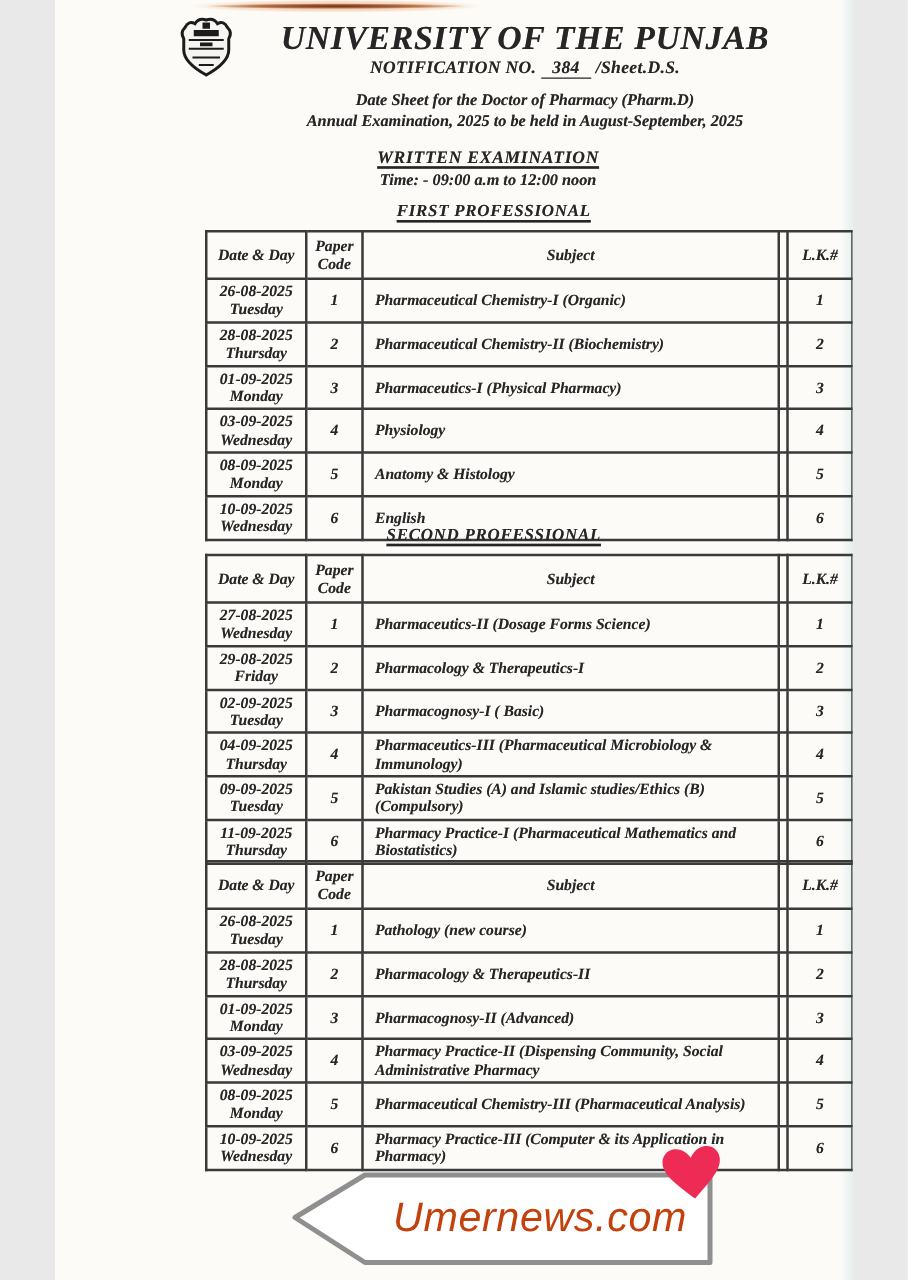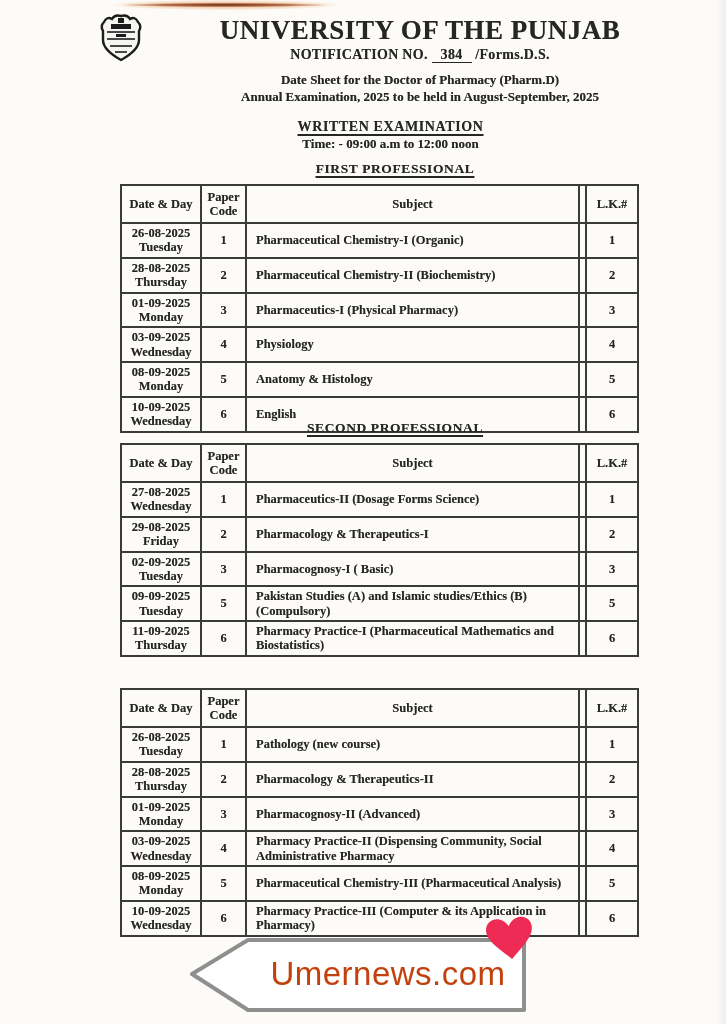--- a/index.html
+++ b/index.html
@@ -1,23 +1,24 @@
 <!DOCTYPE html>
 <html><head>
 <meta charset="utf-8">
 <style>
   html,body{margin:0;padding:0;background:#e9e9e9;}
   .page{
     position:relative;
-    width:726px;height:1024px;
+    width:638px;height:1024px;
     margin:0 auto;
     background:#fcfbf8;
     overflow:hidden;
     font-family:"Liberation Serif", serif;
     color:#262626;
+    font-style:italic;
   }
   
   .streak{
     position:absolute;left:80px;top:0;width:290px;height:11px;
     background:
       radial-gradient(ellipse 50% 28% at 50% 45%, rgba(90,35,10,.9), rgba(150,60,20,.65) 45%, rgba(200,110,45,.0) 72%),
       radial-gradient(ellipse 52% 60% at 50% 45%, rgba(225,130,55,.55), rgba(235,160,90,.25) 60%, rgba(240,180,110,0) 78%);
   }
   .edge-strip{
     position:absolute;top:0;right:0;bottom:0;width:9px;
@@ -108,21 +109,21 @@
       <rect x="24" y="6" width="6" height="5"></rect>
       <rect x="22" y="22" width="10" height="3"></rect>
     </g>
   </svg>
 
   <div class="header">
     <div class="title">UNIVERSITY OF THE PUNJAB</div>
     <div class="notification">
       <span>NOTIFICATION NO.</span>
       <span class="notif-no">384</span>
-      <span>/Forms.D.S.</span>
+      <span>/Sheet.D.S.</span>
     </div>
     <div class="subtitle">
       <div>Date Sheet for the Doctor of Pharmacy (Pharm.D)</div>
       <div>Annual Examination, 2025 to be held in August-September, 2025</div>
     </div>
   </div>
 
   <div class="exam-block">
     <div class="exam-heading">WRITTEN EXAMINATION</div>
     <div class="exam-time">Time: - 09:00 a.m to 12:00 noon</div>
@@ -257,20 +258,30 @@
               <div>02-09-2025</div>
               <div>Tuesday</div>
             </td>
             <td class="c-code">3</td>
             <td class="c-subj">Pharmacognosy-I  ( Basic)</td>
             <td class="c-gap"></td>
             <td class="c-lk">3</td>
           </tr>
           <tr>
             <td class="c-date">
+              <div>04-09-2025</div>
+              <div>Thursday</div>
+            </td>
+            <td class="c-code">4</td>
+            <td class="c-subj">Pharmaceutics-III (Pharmaceutical Microbiology &amp; Immunology)</td>
+            <td class="c-gap"></td>
+            <td class="c-lk">4</td>
+          </tr>
+          <tr>
+            <td class="c-date">
               <div>09-09-2025</div>
               <div>Tuesday</div>
             </td>
             <td class="c-code">5</td>
             <td class="c-subj">Pakistan Studies (A) and Islamic studies/Ethics (B) (Compulsory)</td>
             <td class="c-gap"></td>
             <td class="c-lk">5</td>
           </tr>
           <tr>
             <td class="c-date">

